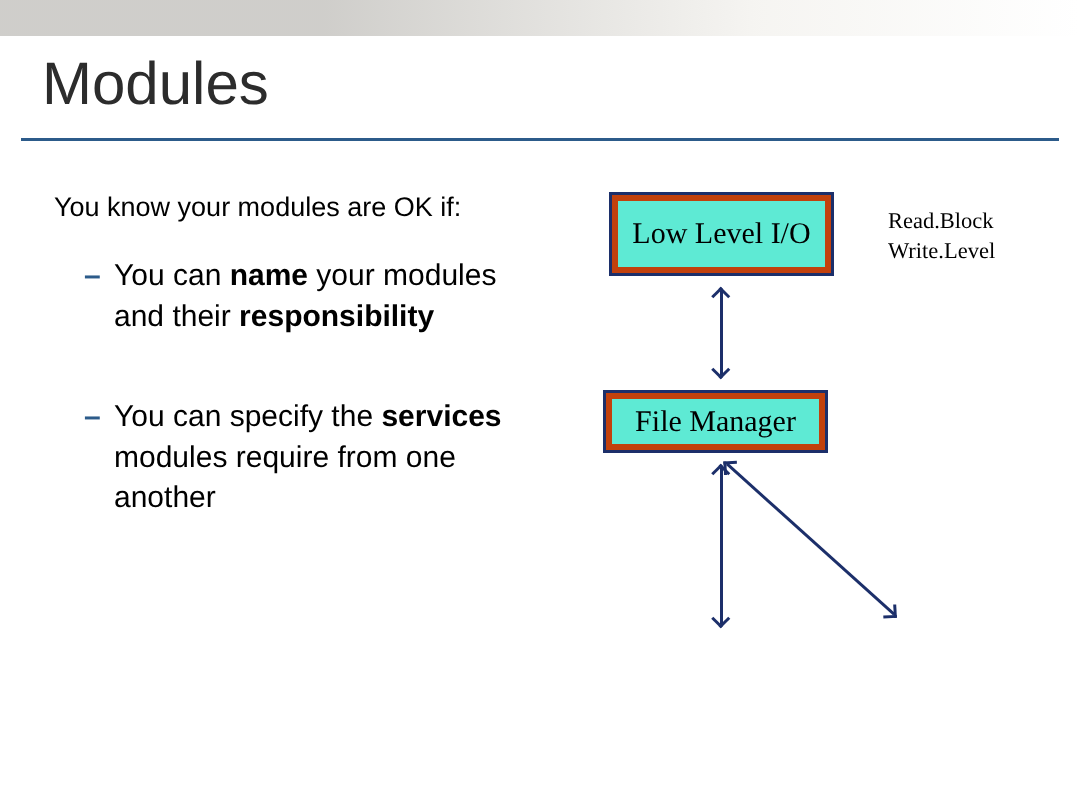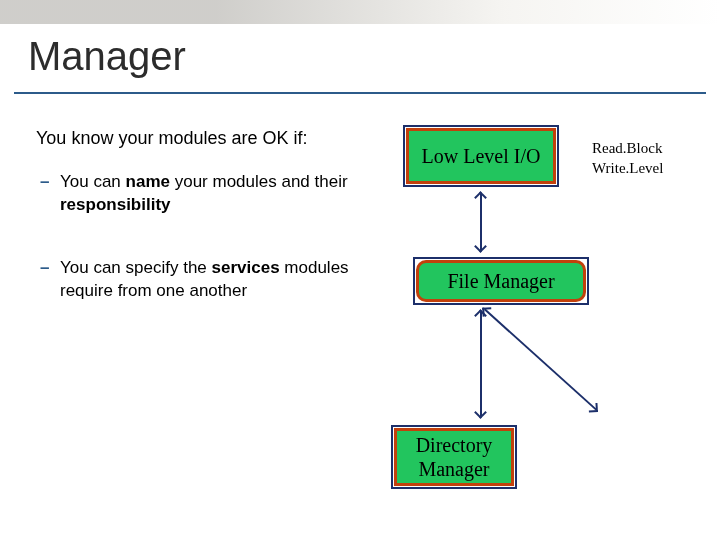--- a/index.html
+++ b/index.html
@@ -55,22 +55,22 @@
     top: 128px;
     width: 340px;
   }
   .intro {
     font-size: 18px;
     margin-bottom: 22px;
   }
   .bullet-list {
     list-style: none;
     padding: 0;
-    margin: 0;
-    font-size: 17px;
+    margin: 16px;
+    font-size: 20px;
   }
   .bullet-list li {
     position: relative;
     padding-left: 24px;
     margin-bottom: 40px;
     line-height: 1.35;
   }
   .bullet-list li::before {
     content: "–";
     position: absolute;
@@ -85,22 +85,22 @@
   .diagram {
     position: absolute;
     left: 380px;
     top: 124px;
     width: 330px;
     height: 400px;
   }
 
   .box {
     position: absolute;
-    border: 3px solid #c2410c;
-    background: #22c55e;
+    border: 6px solid #c2410c;
+    background: #5eead4;
     text-align: center;
     display: flex;
     align-items: center;
     justify-content: center;
     font-family: "Times New Roman", Times, serif;
     font-size: 20px;
     line-height: 1.2;
     padding: 4px 6px;
   }
   
@@ -116,21 +116,21 @@
     position: absolute;
     font-family: "Times New Roman", Times, serif;
     font-size: 15px;
     line-height: 1.3;
   }
 
   
   .box-lowlevel { left: 26px; top: 4px; width: 150px; height: 56px; }
   .label-lowlevel { left: 212px; top: 15px; width: 110px; }
 
-  .box-filemgr { left: 36px; top: 136px; width: 170px; height: 42px; border-radius: 10px; }
+  .box-filemgr { left: 22px; top: 136px; width: 150px; height: 42px; }
   .label-filemgr { left: 212px; top: 140px; width: 110px; }
 
   .box-dirmgr { left: 14px; top: 304px; width: 120px; height: 58px; }
   .box-usermgr { left: 186px; top: 304px; width: 120px; height: 58px; }
 
   
   .arrow {
     position: absolute;
     width: 2px;
     background: #1c2f6a;
@@ -167,21 +167,21 @@
   }
   .diag::before { top: -1px; transform: rotate(45deg); }
   .diag::after  { bottom: -1px; transform: rotate(225deg); }
 </style>
 </head>
 <body>
 
 <div class="slide">
   <div class="top-band"></div>
 
-  <div class="title">Manager</div>
+  <div class="title">Modules</div>
   <div class="title-underline"></div>
 
   <div class="left-col">
     <div class="intro">You know your modules are OK if:</div>
     <ul class="bullet-list">
       <li>
         <span>You can </span><b>name</b><span> your modules and their </span><b>responsibility</b><span></span>
       </li>
       <li>
         <span>You can specify the </span><b>services</b><span> modules require from one another</span>
@@ -198,17 +198,14 @@
 
     <div class="arrow arrow1"></div>
 
     <div class="box box-filemgr">
       <span>File Manager</span>
     </div>
 
     <div class="arrow arrow2"></div>
     <div class="diag"></div>
 
-    <div class="box box-dirmgr">
-      <span>Directory Manager</span>
-    </div>
   </div>
 </div>
 
 </body></html>

